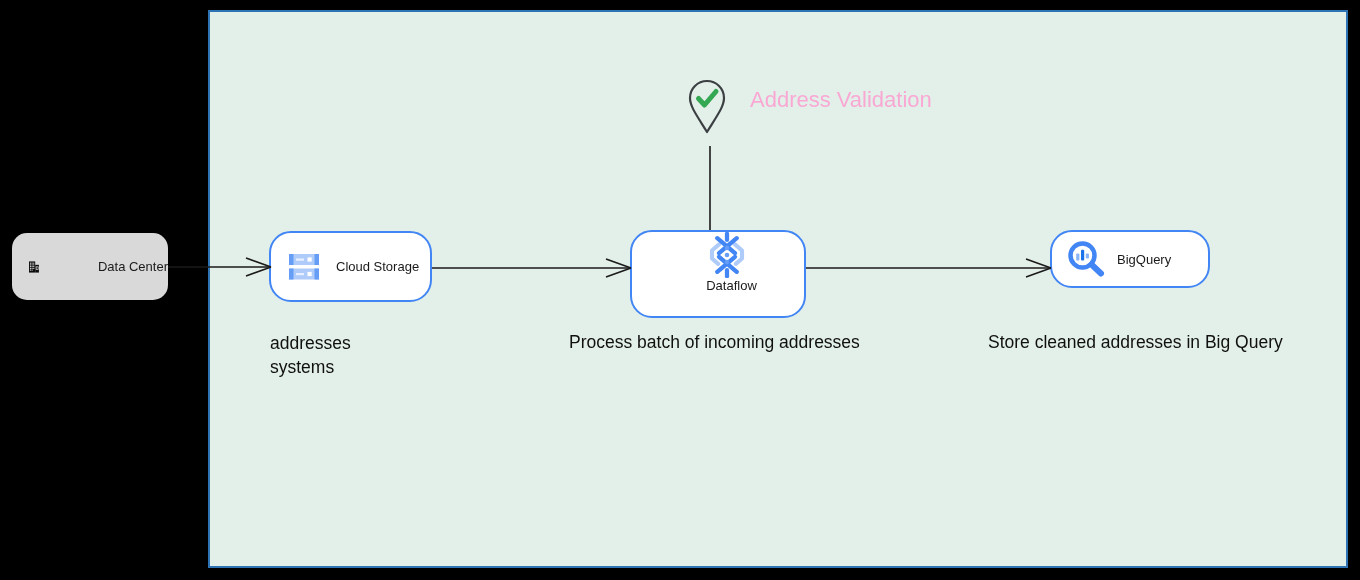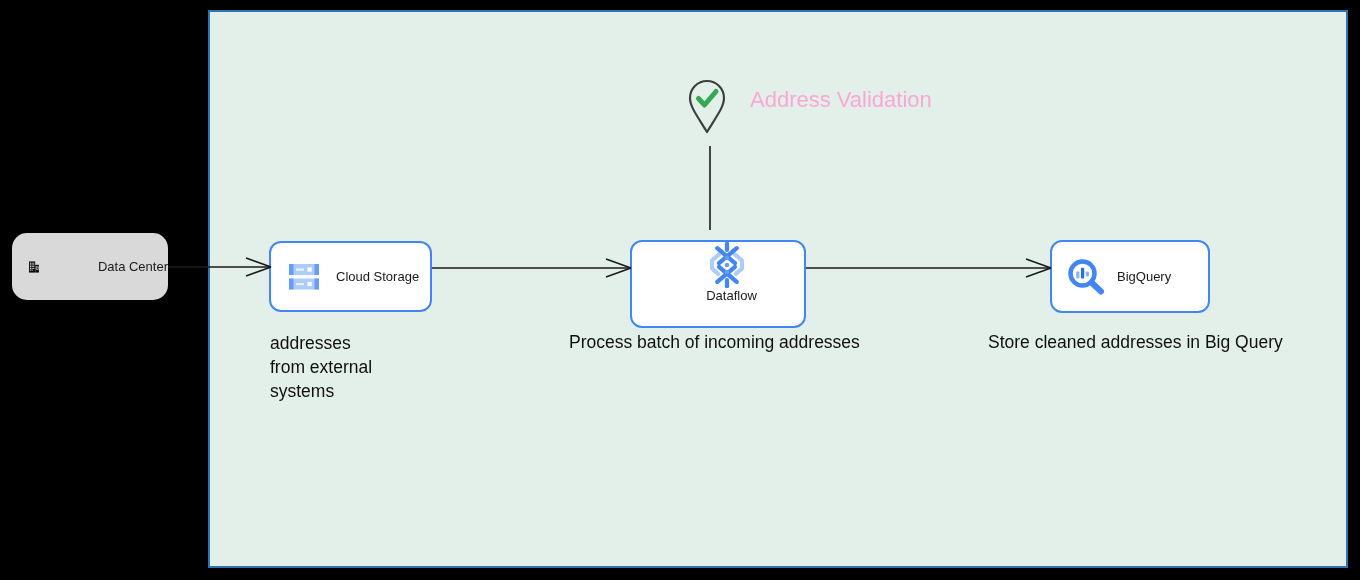--- a/index.html
+++ b/index.html
@@ -22,21 +22,21 @@
     display:flex; align-items:center;
     box-sizing:border-box;
   }
   .node-label {
     font-size:13px; color:#1a1a1a; white-space:nowrap;
   }
   .node-gray {
     background:#d9d9d9; border-radius:15px;gap:44px;
   }
   .node-blue {
-    background:#ffffff; border:2.5px solid #4285f4; border-radius:12px;margin-top:10px;
+    background:#ffffff; border:2.5px solid #4285f4; border-radius:22px;
   }
   .note {
     position:absolute; color:#101010;
     font-size:17.5px; line-height:24px;
   }
   .note span { display:block; }
   .api-label {
     position:absolute; left:750px; top:88px;
     color:#f9a8d4; font-size:22px; line-height:23px;
   }
@@ -113,21 +113,21 @@
     </g>
     <g fill="#669df6">
       <circle cx="24" cy="18" r="2.6"></circle>
       <circle cx="24" cy="26" r="2.6"></circle>
       <circle cx="24" cy="34" r="2.6"></circle>
     </g>
   </svg>
   <span class="node-label" style="margin-left:10px;">Dataflow</span>
 </div>
 
-<div class="node node-blue" style="left:1050px; top:230px; width:160px; height:73px; padding-left:14px;">
+<div class="node node-blue" style="left:1050px; top:230px; width:160px; height:58px; padding-left:14px;">
   <svg width="40" height="40" viewBox="0 0 40 40">
     <circle cx="16.5" cy="16.5" r="12" fill="none" stroke="#4285f4" stroke-width="4.5"></circle>
     <line x1="25.5" y1="25.5" x2="35" y2="34.5" stroke="#4285f4" stroke-width="6" stroke-linecap="round"></line>
     <rect x="10.2" y="14.5" width="3.2" height="7" rx="1" fill="#8ab4f8"></rect>
     <rect x="15" y="10.8" width="3.2" height="10.7" rx="1" fill="#1a73e8"></rect>
     <rect x="19.8" y="14.5" width="3.2" height="5" rx="1" fill="#8ab4f8"></rect>
   </svg>
   <span class="node-label" style="margin-left:11px;">BigQuery</span>
 </div>
 
@@ -137,21 +137,20 @@
     <path d="M11.5,19.5 L17.5,26 L29,12.5" fill="none" stroke="#34a853" stroke-width="5" stroke-linecap="round" stroke-linejoin="round"></path>
   </svg>
 </div>
 
 <div class="api-label">
   <span>Address Validation</span>
 </div>
 
 <div class="note" style="left:270px; top:331px;">
   <span>addresses</span>
-  <span>from external</span>
   <span>systems</span>
 </div>
 
 <div class="note" style="left:569px; top:330px;">Process batch of incoming addresses</div>
 
 <div class="note" style="left:988px; top:330px;">Store cleaned addresses in Big Query</div>
 
 <svg class="connectors">
   <g stroke="#1a1a1a" stroke-width="1.6" fill="none">
 

